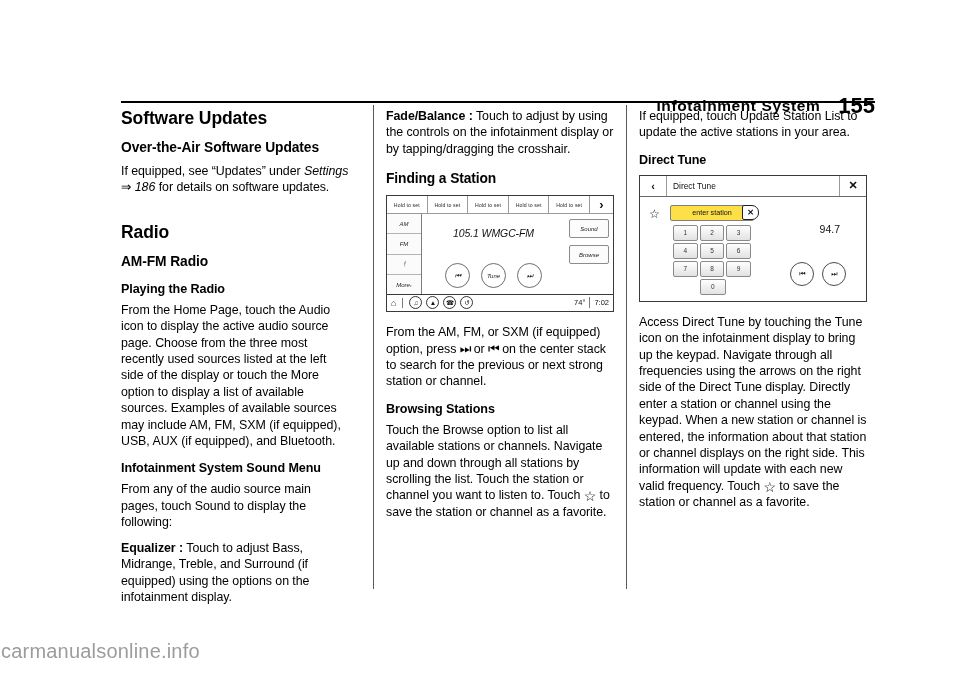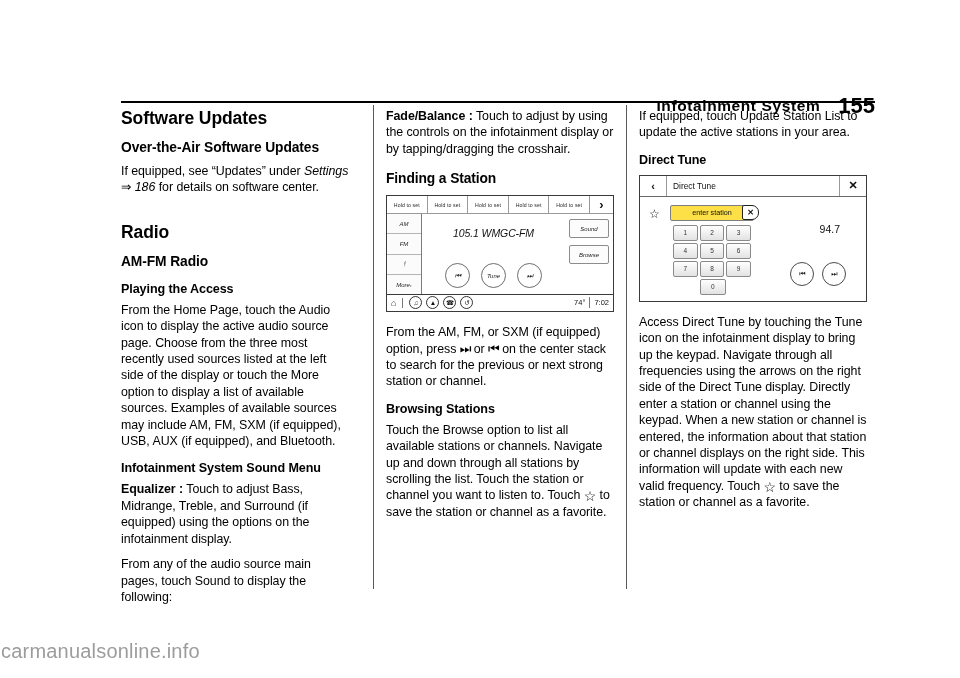--- a/index.html
+++ b/index.html
@@ -439,30 +439,30 @@
     <span class="header-page">155</span>
   </div>
   <div class="header-rule"></div>
 
   <div class="divider d1"></div>
   <div class="divider d2"></div>
 
   <div class="col col1">
     <h1 class="t1">Software Updates</h1>
     <h2 class="t2" style="margin-top:0">Over-the-Air Software Updates</h2>
-    <p class="body"><span>If equipped, see “Updates” under </span><span class="ital">Settings</span><br><span class="arrowref">⇒</span> <span class="ital">186</span><span> for details on software center.</span></p>
+    <p class="body"><span>If equipped, see “Updates” under </span><span class="ital">Settings</span><br><span class="arrowref">⇒</span> <span class="ital">186</span><span> for details on software updates.</span></p>
 
     <h1 class="t1" style="margin-top:26px">Radio</h1>
     <h2 class="t2" style="margin-top:0">AM-FM Radio</h2>
-    <h3 class="t3">Playing the Access</h3>
+    <h3 class="t3">Playing the Radio</h3>
     <p class="body">From the Home Page, touch the Audio icon to display the active audio source page. Choose from the three most recently used sources listed at the left side of the display or touch the More option to display a list of available sources. Examples of available sources may include AM, FM, SXM (if equipped), USB, AUX (if equipped), and Bluetooth.</p>
 
     <h3 class="t3">Infotainment System Sound Menu</h3>
+    <p class="body">From any of the audio source main pages, touch Sound to display the following:</p>
     <p class="body"><span class="bold">Equalizer :</span><span> Touch to adjust Bass, Midrange, Treble, and Surround (if equipped) using the options on the infotainment display.</span></p>
-    <p class="body">From any of the audio source main pages, touch Sound to display the following:</p>
   </div>
 
   <div class="col col2">
     <p class="body"><span class="bold">Fade/Balance :</span><span> Touch to adjust by using the controls on the infotainment display or by tapping/dragging the crosshair.</span></p>
 
     <h2 class="t2">Finding a Station</h2>
 
     <div class="fig-radio">
       <div class="presets">
         <div class="preset">Hold to set</div>

